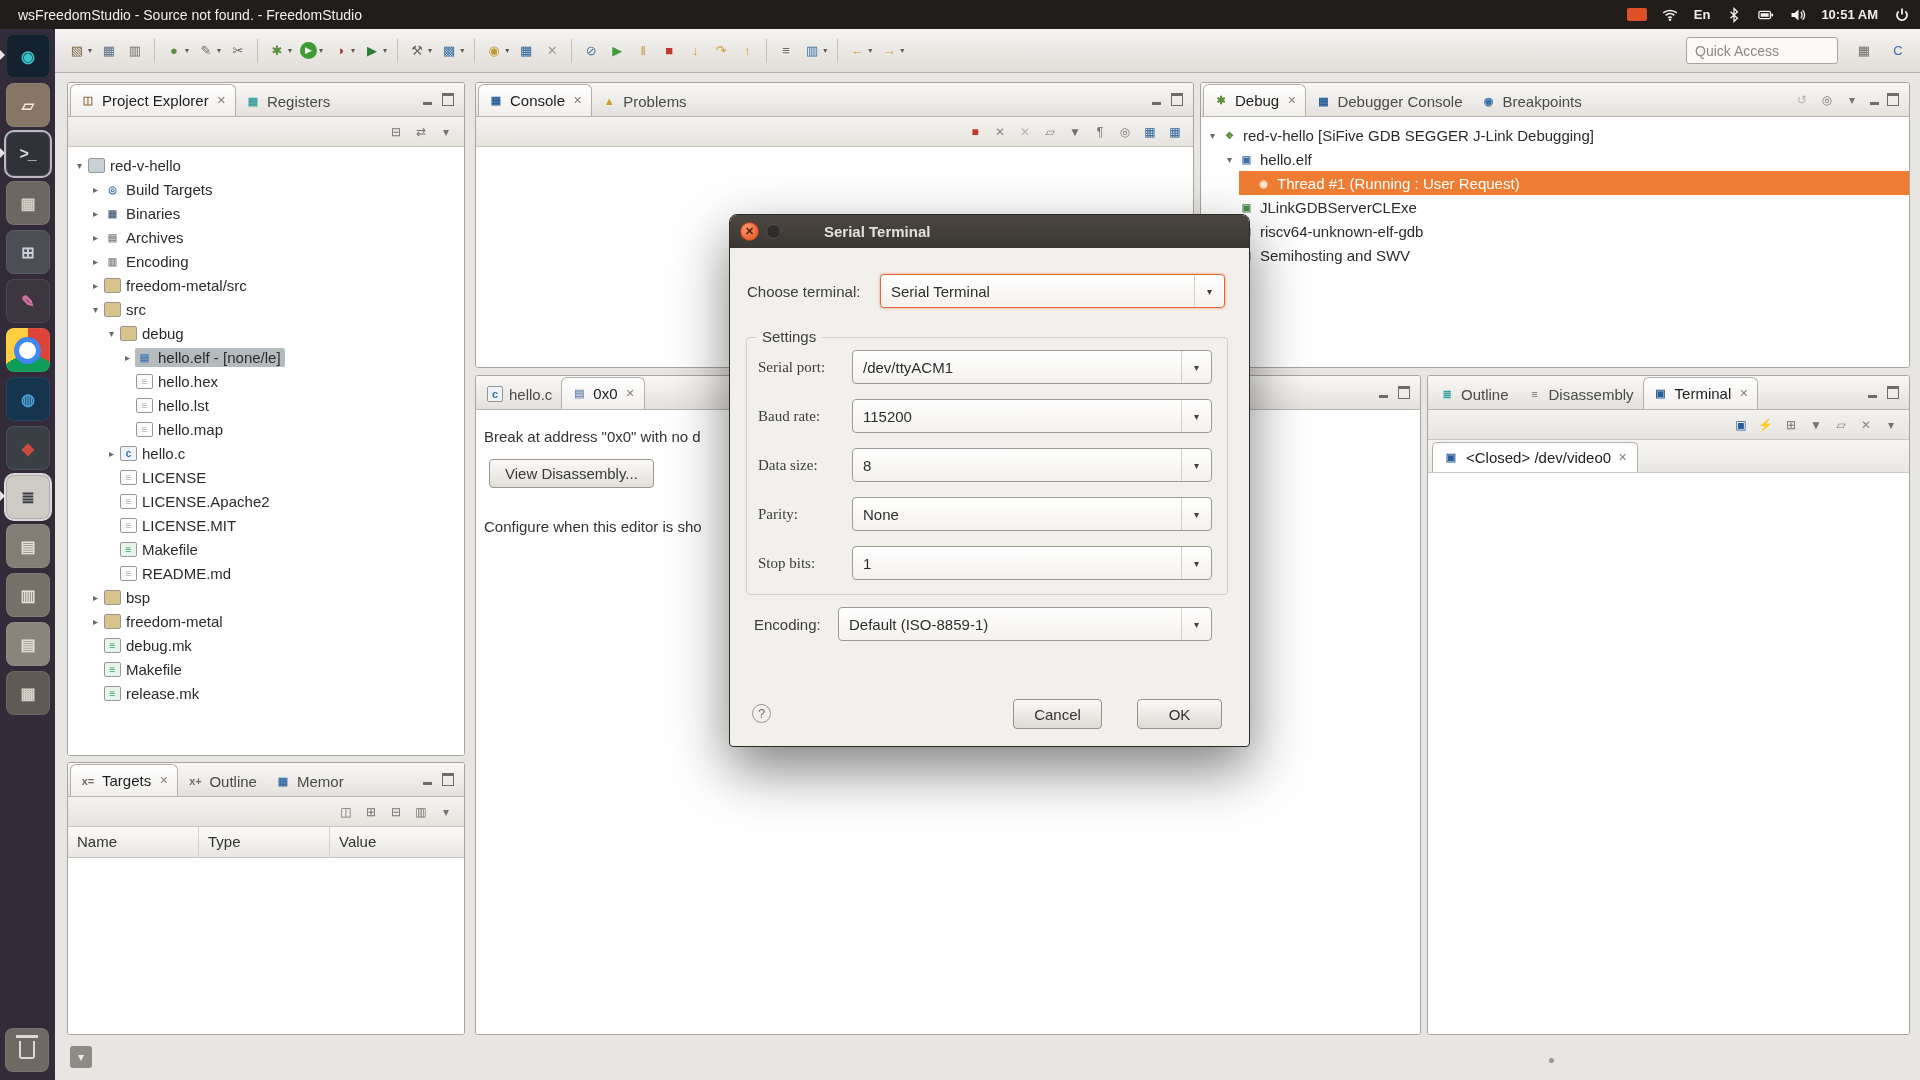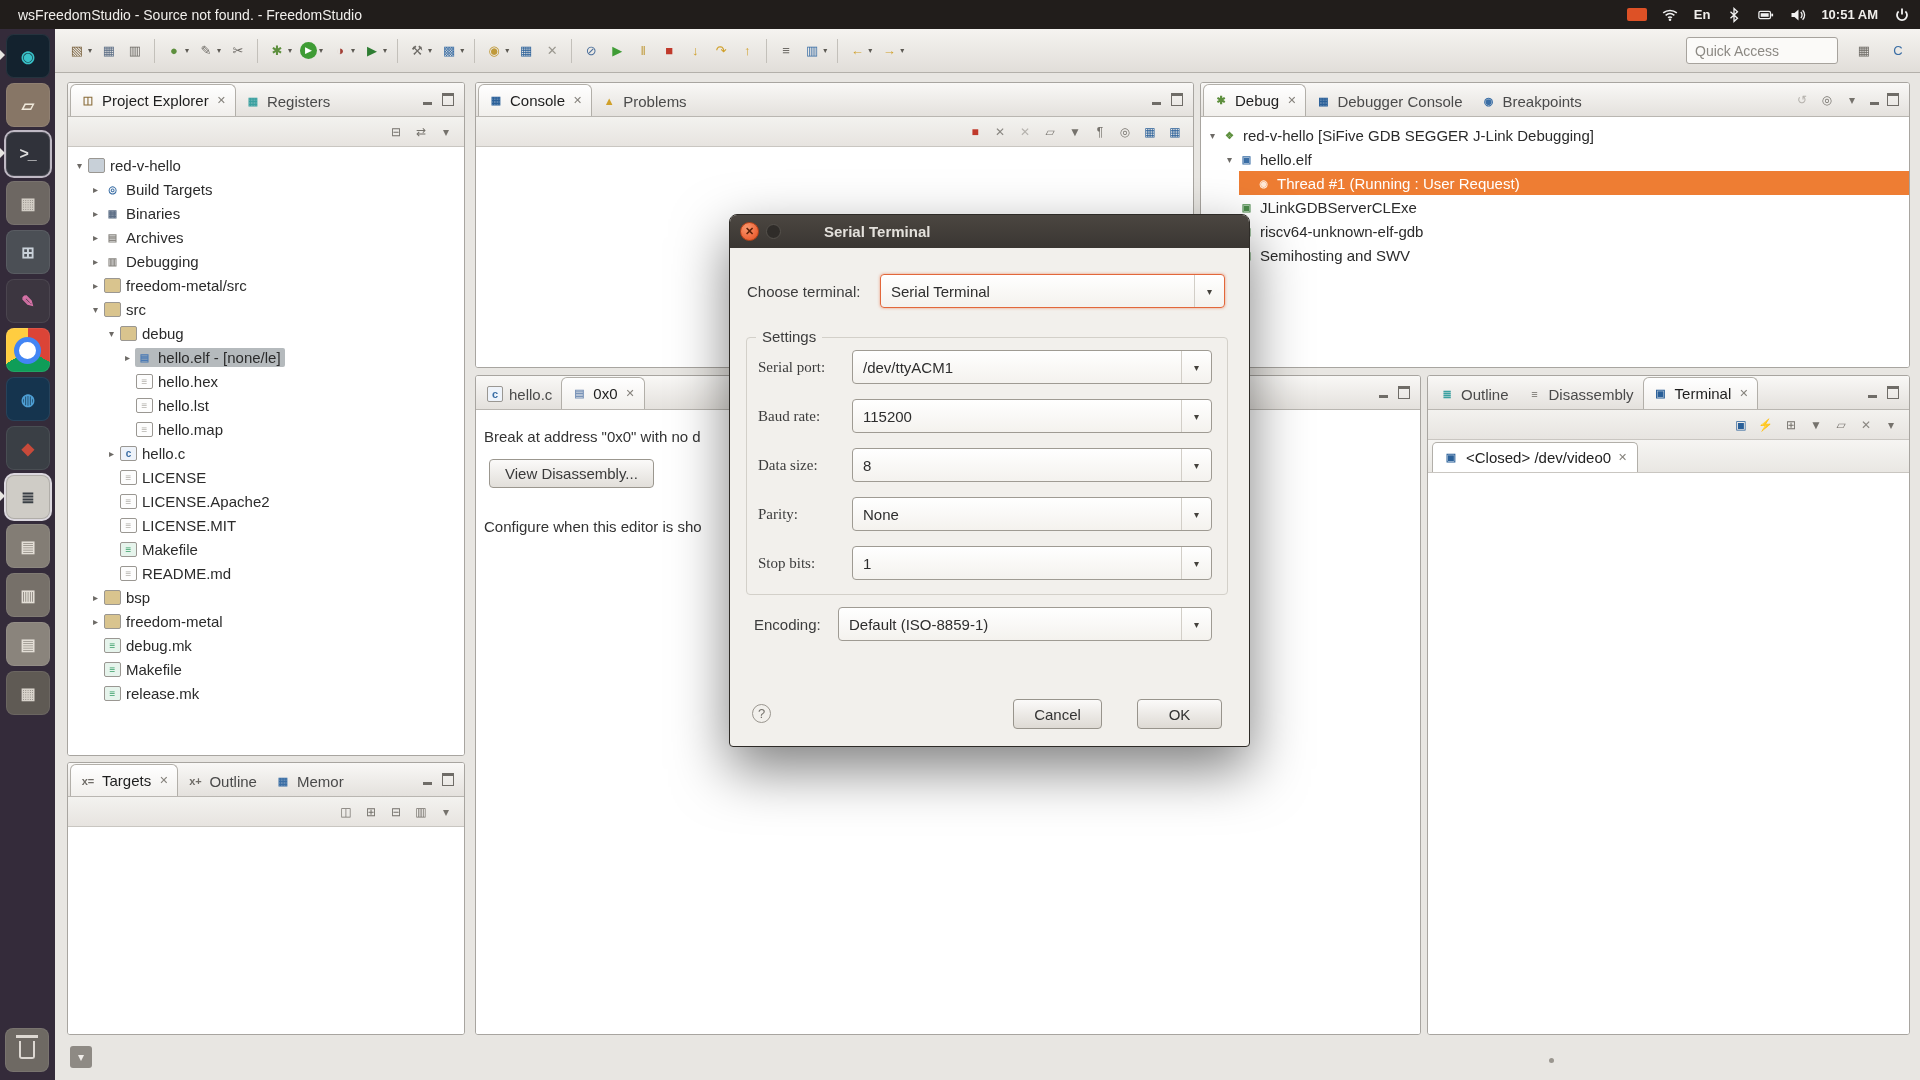--- a/index.html
+++ b/index.html
@@ -536,21 +536,21 @@
           <span class="rowbody">
             <span class="ticon16" style="color: rgb(138, 135, 130);">▤</span>
             <span>Archives</span>
           </span>
         </div>
 
         <div class="tree-row" style="padding-left: 20px;">
           <span class="arrow">▸</span>
           <span class="rowbody">
             <span class="ticon16" style="color: rgb(138, 135, 130);">▥</span>
-            <span>Debugging</span>
+            <span>Encoding</span>
           </span>
         </div>
 
         <div class="tree-row" style="padding-left: 20px;">
           <span class="arrow">▸</span>
           <span class="rowbody">
             <span class="ticon16 br" style="background: rgb(217, 196, 142);"></span>
             <span>freedom-metal/src</span>
           </span>
         </div>
@@ -734,20 +734,28 @@
           <span style="color: rgb(117, 114, 108);">⊟</span>
         </span>
 
         <span class="micon">
           <span style="color: rgb(117, 114, 108);">▥</span>
         </span>
 
         <span class="micon">
           <span style="color: rgb(117, 114, 108);">▾</span>
         </span>
+      </div>
+    <div class="cols">
+
+        <div class="col">Name</div>
+
+        <div class="col">Type</div>
+
+        <div class="col">Value</div>
       </div>
     <div class="varbody"></div>
   </div>
 
   <div class="panel" id="console">
     <div class="tabbar">
       <div class="tabs">
 
           <div class="tab active closable">
             <span class="ticon" style="color: rgb(42, 96, 153);">▦</span>

